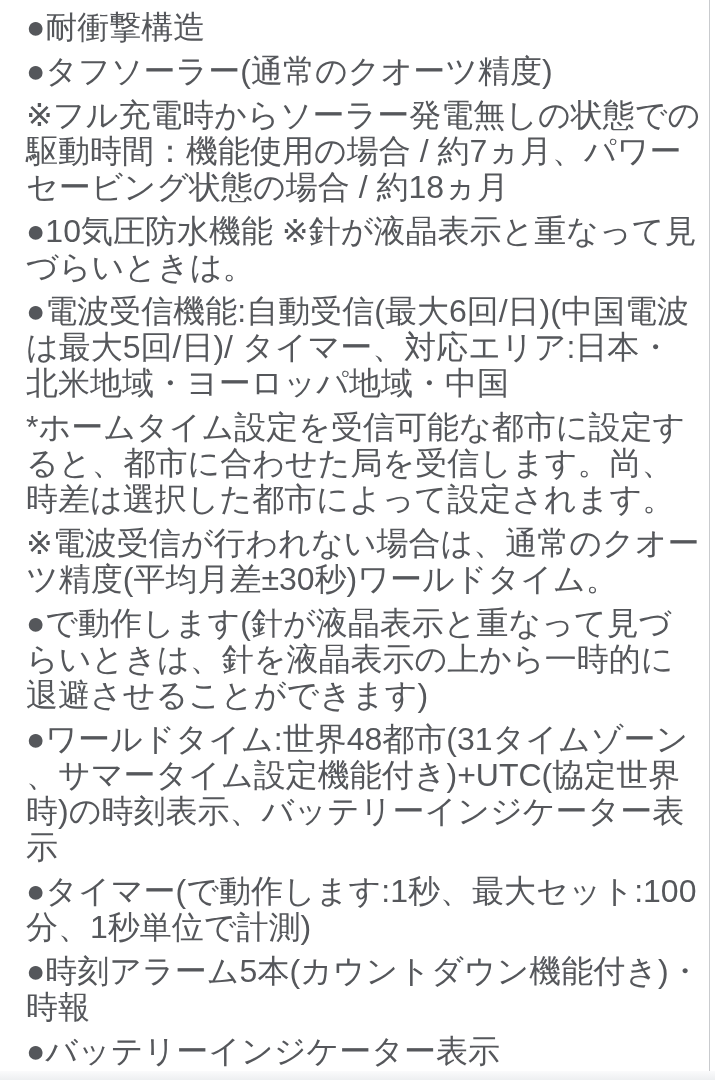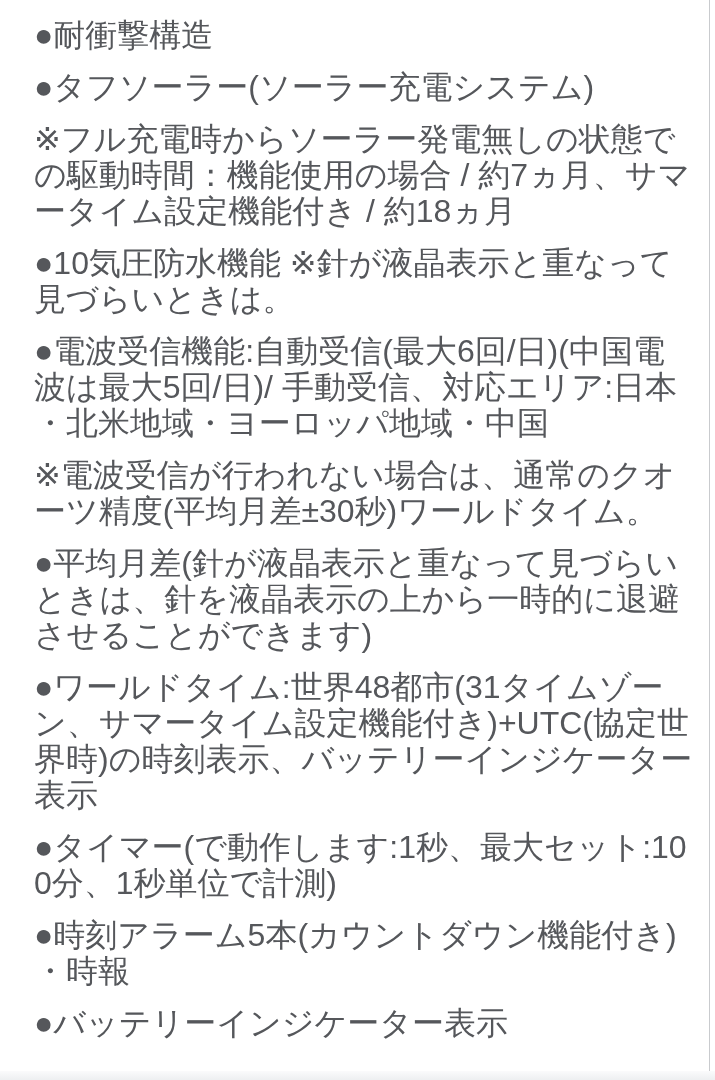--- a/index.html
+++ b/index.html
@@ -23,21 +23,21 @@
     padding: 1px 6px 0 18px;
     font-size: 32px;
     line-height: 36px;
     letter-spacing: 0;
     color: #55575b;
     word-break: break-all;
     line-break: anywhere;
     text-align: left;
   }
   .spec-item {
-    margin: 16px;
+    margin: 8px;
     padding: 0;
   }
   .right-divider {
     position: absolute;
     top: 0;
     right: 5px;
     width: 1px;
     height: 1080px;
     background: #c9cbce;
   }
@@ -48,26 +48,27 @@
     width: 715px;
     height: 9px;
     background: linear-gradient(to bottom, #fbfbfc, #edeff1);
   }
 </style>
 </head>
 <body>
 
 <main class="spec-list">
   <div class="spec-item">●耐衝撃構造</div>
-  <div class="spec-item">●タフソーラー(ソーラー充電システム)</div>
-  <div class="spec-item">※フル充電時からソーラー発電無しの状態での駆動時間：機能使用の場合 / 約7ヵ月、サマータイム設定機能付き / 約18ヵ月</div>
+  <div class="spec-item">●タフソーラー(通常のクオーツ精度)</div>
+  <div class="spec-item">※フル充電時からソーラー発電無しの状態での駆動時間：機能使用の場合 / 約7ヵ月、パワーセービング状態の場合 / 約18ヵ月</div>
   <div class="spec-item">●10気圧防水機能 ※針が液晶表示と重なって見づらいときは。</div>
-  <div class="spec-item">●電波受信機能:自動受信(最大6回/日)(中国電波は最大5回/日)/ 手動受信、対応エリア:日本・北米地域・ヨーロッパ地域・中国</div>
+  <div class="spec-item">●電波受信機能:自動受信(最大6回/日)(中国電波は最大5回/日)/ タイマー、対応エリア:日本・北米地域・ヨーロッパ地域・中国</div>
+  <div class="spec-item">*ホームタイム設定を受信可能な都市に設定すると、都市に合わせた局を受信します。尚、時差は選択した都市によって設定されます。</div>
   <div class="spec-item">※電波受信が行われない場合は、通常のクオーツ精度(平均月差±30秒)ワールドタイム。</div>
-  <div class="spec-item">●平均月差(針が液晶表示と重なって見づらいときは、針を液晶表示の上から一時的に退避させることができます)</div>
+  <div class="spec-item">●で動作します(針が液晶表示と重なって見づらいときは、針を液晶表示の上から一時的に退避させることができます)</div>
   <div class="spec-item">●ワールドタイム:世界48都市(31タイムゾーン、サマータイム設定機能付き)+UTC(協定世界時)の時刻表示、バッテリーインジケーター表示</div>
   <div class="spec-item">●タイマー(で動作します:1秒、最大セット:100分、1秒単位で計測)</div>
   <div class="spec-item">●時刻アラーム5本(カウントダウン機能付き)・時報</div>
   <div class="spec-item">●バッテリーインジケーター表示</div>
 </main>
 
 <div class="right-divider"></div>
 <div class="bottom-edge-band"></div>
 
 </body></html>

